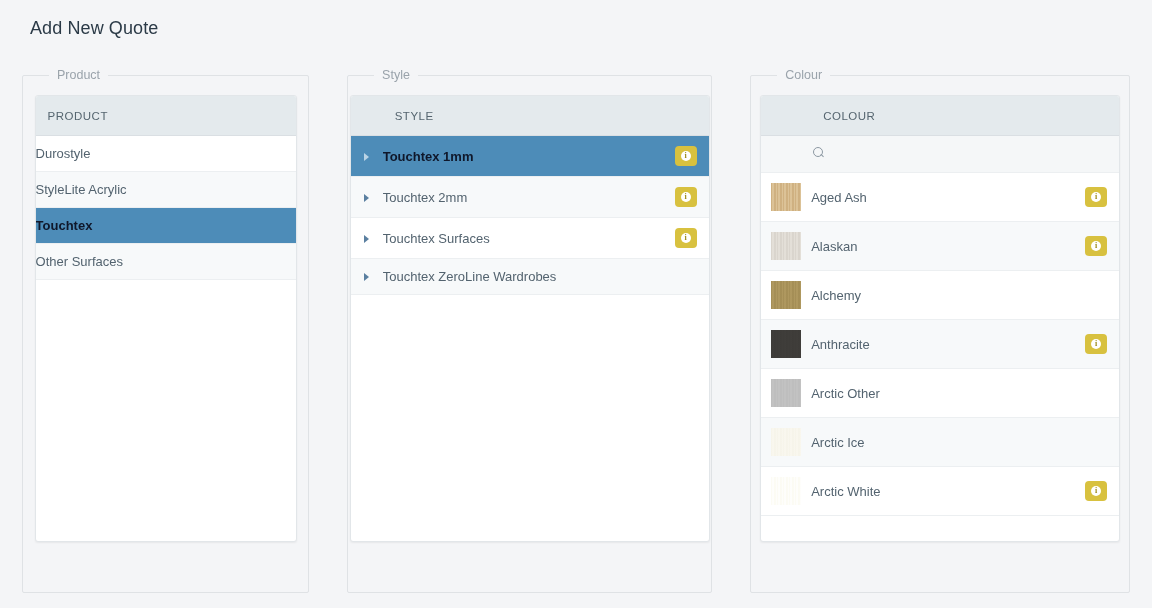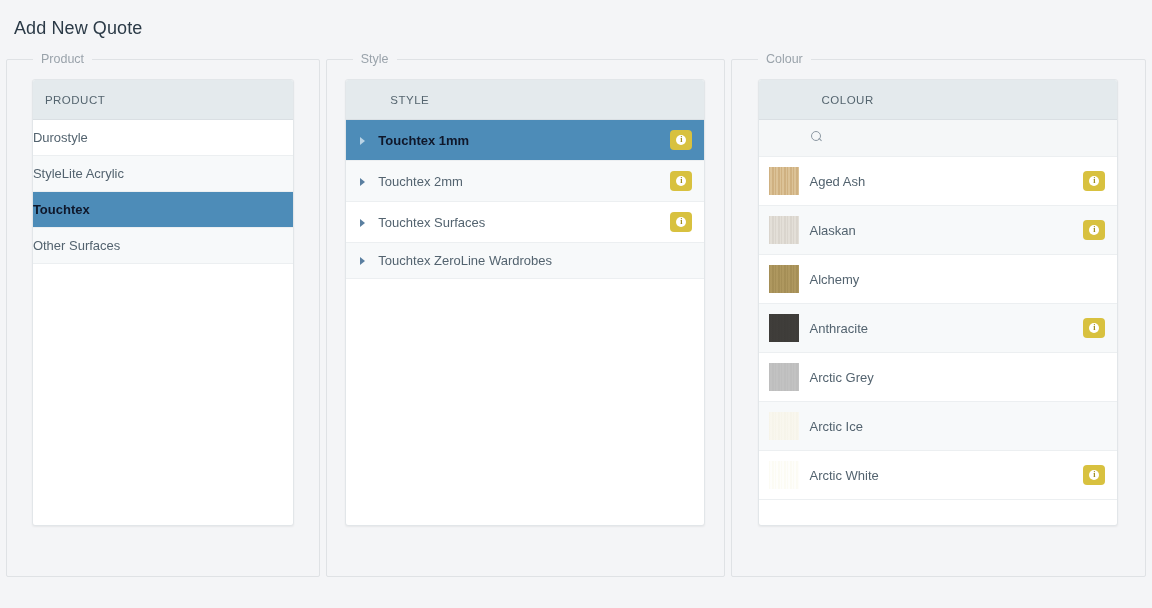--- a/index.html
+++ b/index.html
@@ -5,38 +5,38 @@
   html, body {
     margin: 0; padding: 0;
     width: 1152px; height: 608px;
     background: #f4f5f7;
     font-family: "Liberation Sans", sans-serif;
     overflow: hidden;
   }
   .page-title {
     font-size: 18px;
     color: #2b3a47;
-    padding: 18px 0 0 14px;
+    padding: 18px 0 0 30px;
     letter-spacing: 0.1px;
     font-weight: normal;
     margin: 0;
   }
   .panels {
     position: absolute;
     top: 52px; left: 0;
     width: 1152px;
     display: flex;
     gap: 6px;
     padding: 0 6px;
     box-sizing: border-box;
   }
   fieldset.panel {
     border: 1px solid #dfe2e5;
     border-radius: 2px;
-    margin: 0;
+    margin: 16px;
     padding: 0 0 26px 0;
     background: transparent;
     box-sizing: border-box;
     height: 525px;
   }
   fieldset.panel > legend {
     font-size: 12.5px;
     color: #9aa3ab;
     padding: 0 8px;
     margin-left: 26px;
@@ -308,21 +308,21 @@
                 <td>Alchemy</td>
                 <td class="info-cell"></td>
               </tr>
               <tr>
                 <td class="swatch-cell"><span class="swatch" style="background: repeating-linear-gradient(90deg, rgb(61, 59, 56) 0px, rgb(64, 62, 59) 2px, rgb(61, 59, 56) 4px, rgb(64, 62, 59) 6px);"></span></td>
                 <td>Anthracite</td>
                 <td class="info-cell"><span class="info-btn"></span></td>
               </tr>
               <tr>
                 <td class="swatch-cell"><span class="swatch" style="background: repeating-linear-gradient(90deg, rgb(188, 188, 188) 0px, rgb(196, 196, 196) 2px, rgb(188, 188, 188) 4px, rgb(196, 196, 196) 6px);"></span></td>
-                <td>Arctic Grey</td>
+                <td>Arctic Other</td>
                 <td class="info-cell"></td>
               </tr>
               <tr>
                 <td class="swatch-cell"><span class="swatch" style="background: repeating-linear-gradient(90deg, rgb(245, 243, 232) 0px, rgb(250, 248, 240) 2px, rgb(245, 243, 232) 4px, rgb(250, 248, 240) 6px);"></span></td>
                 <td>Arctic Ice</td>
                 <td class="info-cell"></td>
               </tr>
               <tr>
                 <td class="swatch-cell"><span class="swatch" style="background: repeating-linear-gradient(90deg, rgb(251, 250, 240) 0px, rgb(255, 255, 255) 2px, rgb(251, 250, 240) 4px, rgb(255, 255, 255) 6px);"></span></td>
                 <td>Arctic White</td>

